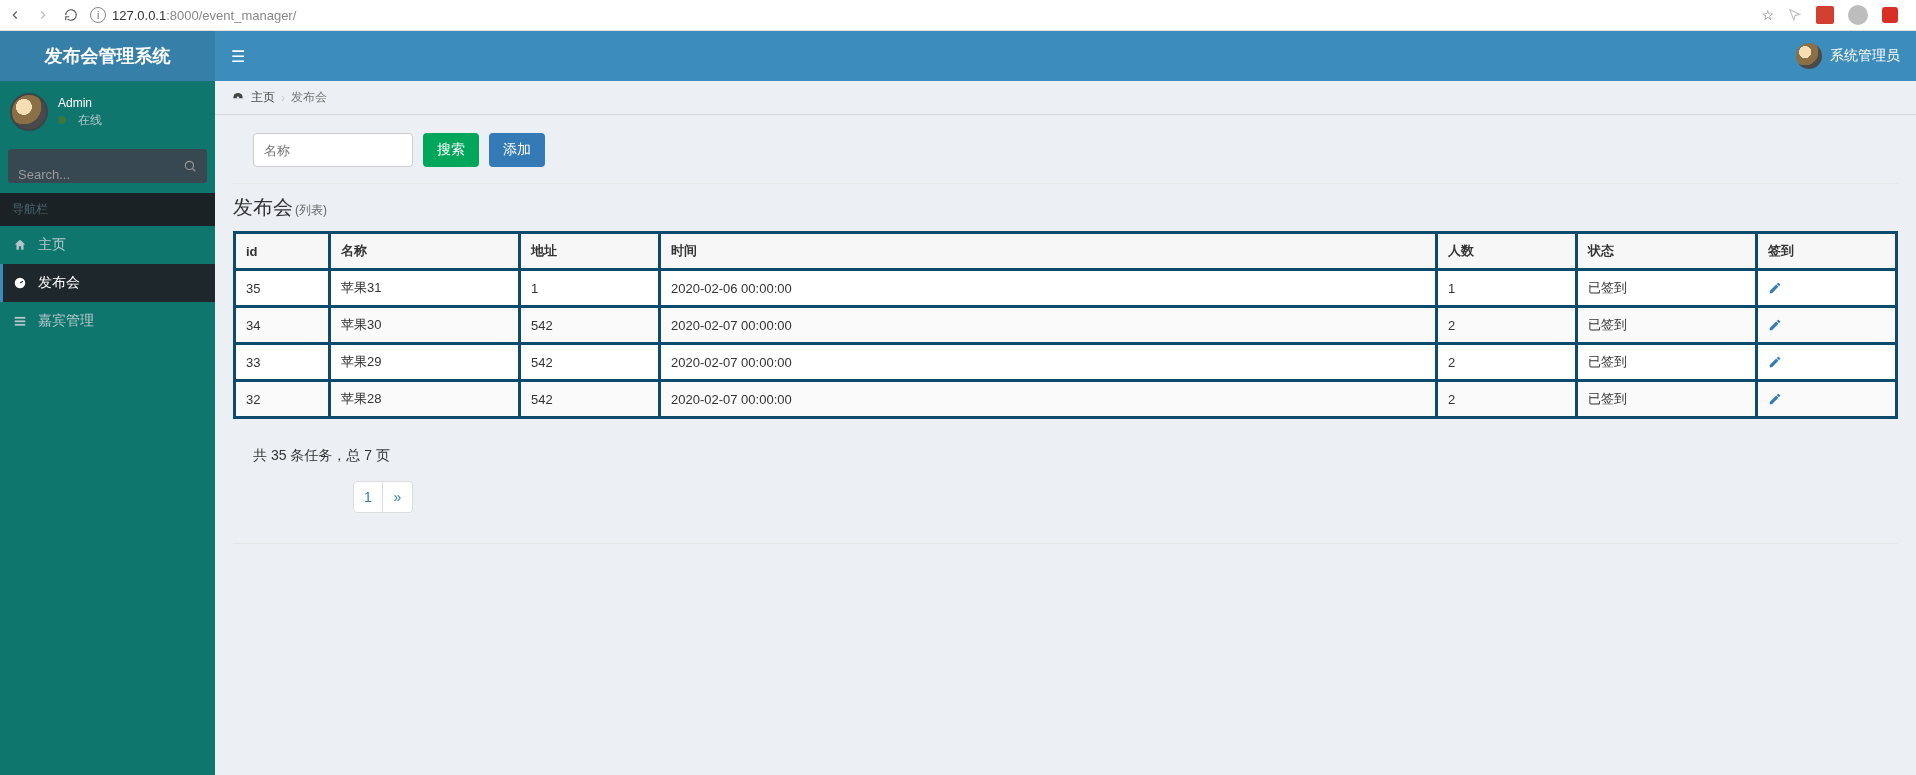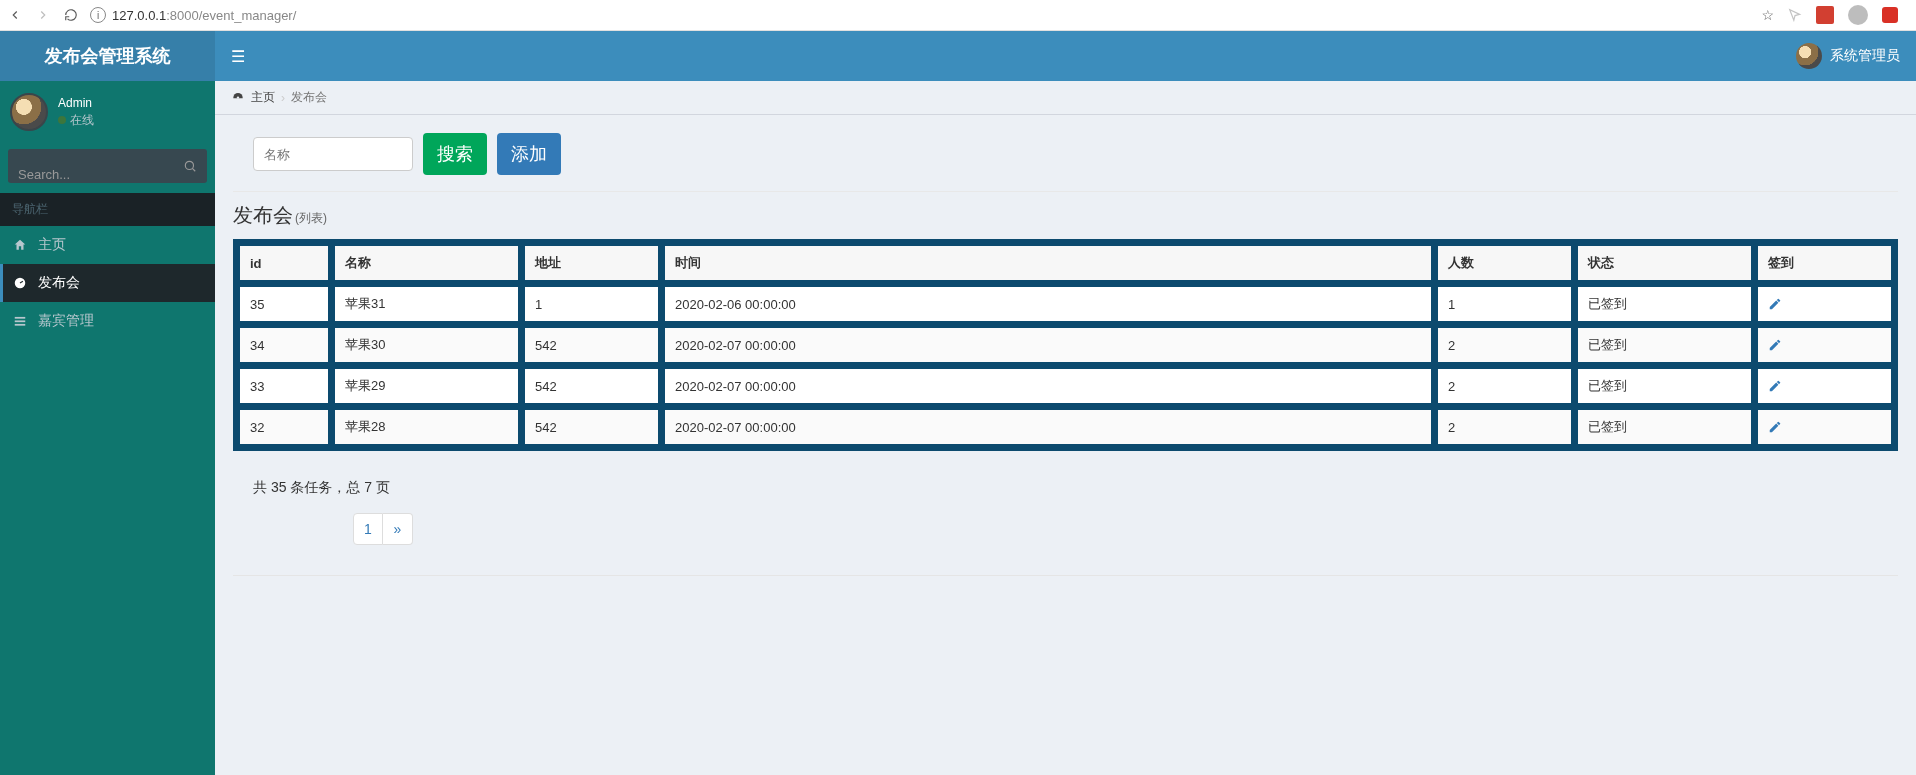--- a/index.html
+++ b/index.html
@@ -16,21 +16,21 @@
     .chrome-right .profile { width:20px; height:20px; background:#bdbdbd; border-radius:50%; }
     .chrome-right .oct { width:16px;height:16px;background:#d93025;border-radius:3px;}
 
     
     .wrapper { display:flex; height: calc(775px - 31px); }
     .sidebar { width:215px; background:#0f766e; color:#b8c7ce; display:flex; flex-direction:column; }
     .logo { height:50px; background:#367fa9; color:#fff; display:flex; align-items:center; justify-content:center; font-size:18px; font-weight:bold; }
     .user-panel { padding:12px 10px; display:flex; align-items:center; gap:10px; }
     .user-avatar { width:38px; height:38px; border-radius:50%; background: radial-gradient(circle at 35% 35%, #f5deb3 25%, #8b6f47 26% 55%, #4a4a4a 56%); border:2px solid #3a454a; }
     .user-info .uname { color:#fff; font-size:12px; }
-    .user-info .status { font-size:12px; color:#b8c7ce; display:flex; align-items:center; gap:4px; margin-top:2px; }
+    .user-info .status { font-size:12px; color:#b8c7ce; display:flex; align-items:center; gap:12px; margin-top:2px; }
     .status-dot { width:8px;height:8px;background:#3c763d;border-radius:50%;display:inline-block;}
     .sidebar-search { margin:6px 8px 10px; position:relative; }
     .sidebar-search input { width:100%; height:34px; background:#374850; border:none; border-radius:3px; color:#ccc; padding:16px 30px 0 10px; font-size:13px; }
     .sidebar-search input::placeholder{color:#999;}
     .sidebar-search .sicon{position:absolute;right:10px;top:9px;color:#999;font-size:14px;}
     .nav-header { color:#4b646f; background:#1a2226; padding:8px 12px; font-size:12px; }
     .nav-item { display:flex; align-items:center; gap:10px; padding:10px 12px; color:#b8c7ce; cursor:pointer; font-size:14px;}
     .nav-item.active { background:#1e282c; color:#fff; border-left:3px solid #3c8dbc; padding-left:9px; }
     .nav-item .nicon{width:16px;text-align:center;}
 
@@ -41,29 +41,29 @@
     .top-avatar { width:26px;height:26px;border-radius:50%;background: radial-gradient(circle at 35% 35%, #f5deb3 25%, #8b6f47 26% 55%, #4a4a4a 56%); }
 
     .breadcrumb-bar { border-bottom:1px solid #d2d6de; padding:8px 16px; font-size:12px; color:#444; display:flex; align-items:center; gap:6px;}
     .breadcrumb-bar .sep{color:#ccc;}
     .breadcrumb-bar .bc-link{color:#444;}
     .breadcrumb-bar .bc-active{color:#777;}
 
     .content { padding:18px 18px; }
     .search-row { display:flex; gap:10px; align-items:center; margin-bottom:16px; padding-left:20px;}
     .search-row input { width:160px; height:34px; border:1px solid #ccc; border-radius:4px; padding:0 10px; font-size:13px; }
-    .btn { height:42px; padding:0 14px; border:none; border-radius:4px; color:#fff; font-size:18px; cursor:pointer; }
+    .btn { height:34px; padding:0 14px; border:none; border-radius:4px; color:#fff; font-size:14px; cursor:pointer; }
     .btn-success { background:#00a65a; }
     .btn-primary { background:#337ab7; }
     .content-separator { border-top:1px solid #e8e8e8; margin-bottom:10px; }
     .section-title { font-size:20px; color:#333; margin-bottom:10px; display:flex; align-items:baseline; gap:2px;}
     .section-title small{font-size:12px; color:#666;}
 
     table.grid { width:100%; border-collapse:collapse; background:#fff; }
-    table.grid th, table.grid td { border:7px solid #0c4a6e; padding:8px 10px; text-align:left; font-size:13px; }
+    table.grid th, table.grid td { border:3px solid #0c4a6e; padding:8px 10px; text-align:left; font-size:13px; }
     table.grid th { background:#f7f7f7; font-weight:bold; }
     table.grid tr:nth-child(even) td { background:#fafafa;}
     .edit-icon{color:#337ab7; cursor:pointer;}
 
     .summary { padding:16px 20px; font-size:14px; color:#333;margin-top:12px;}
     .pagination { display:flex; gap:0; margin-left:120px; }
     .pagination .pg { min-width:30px; height:32px; border:1px solid #ddd; background:#fff; color:#337ab7; display:flex; align-items:center; justify-content:center; font-size:14px; cursor:pointer; padding:0 10px;}
     .pagination .pg + .pg { border-left:none; }
     .pagination .pg:first-child{border-radius:4px 0 0 4px;}
     .pagination .pg:last-child{border-radius:0 4px 4px 0;}

